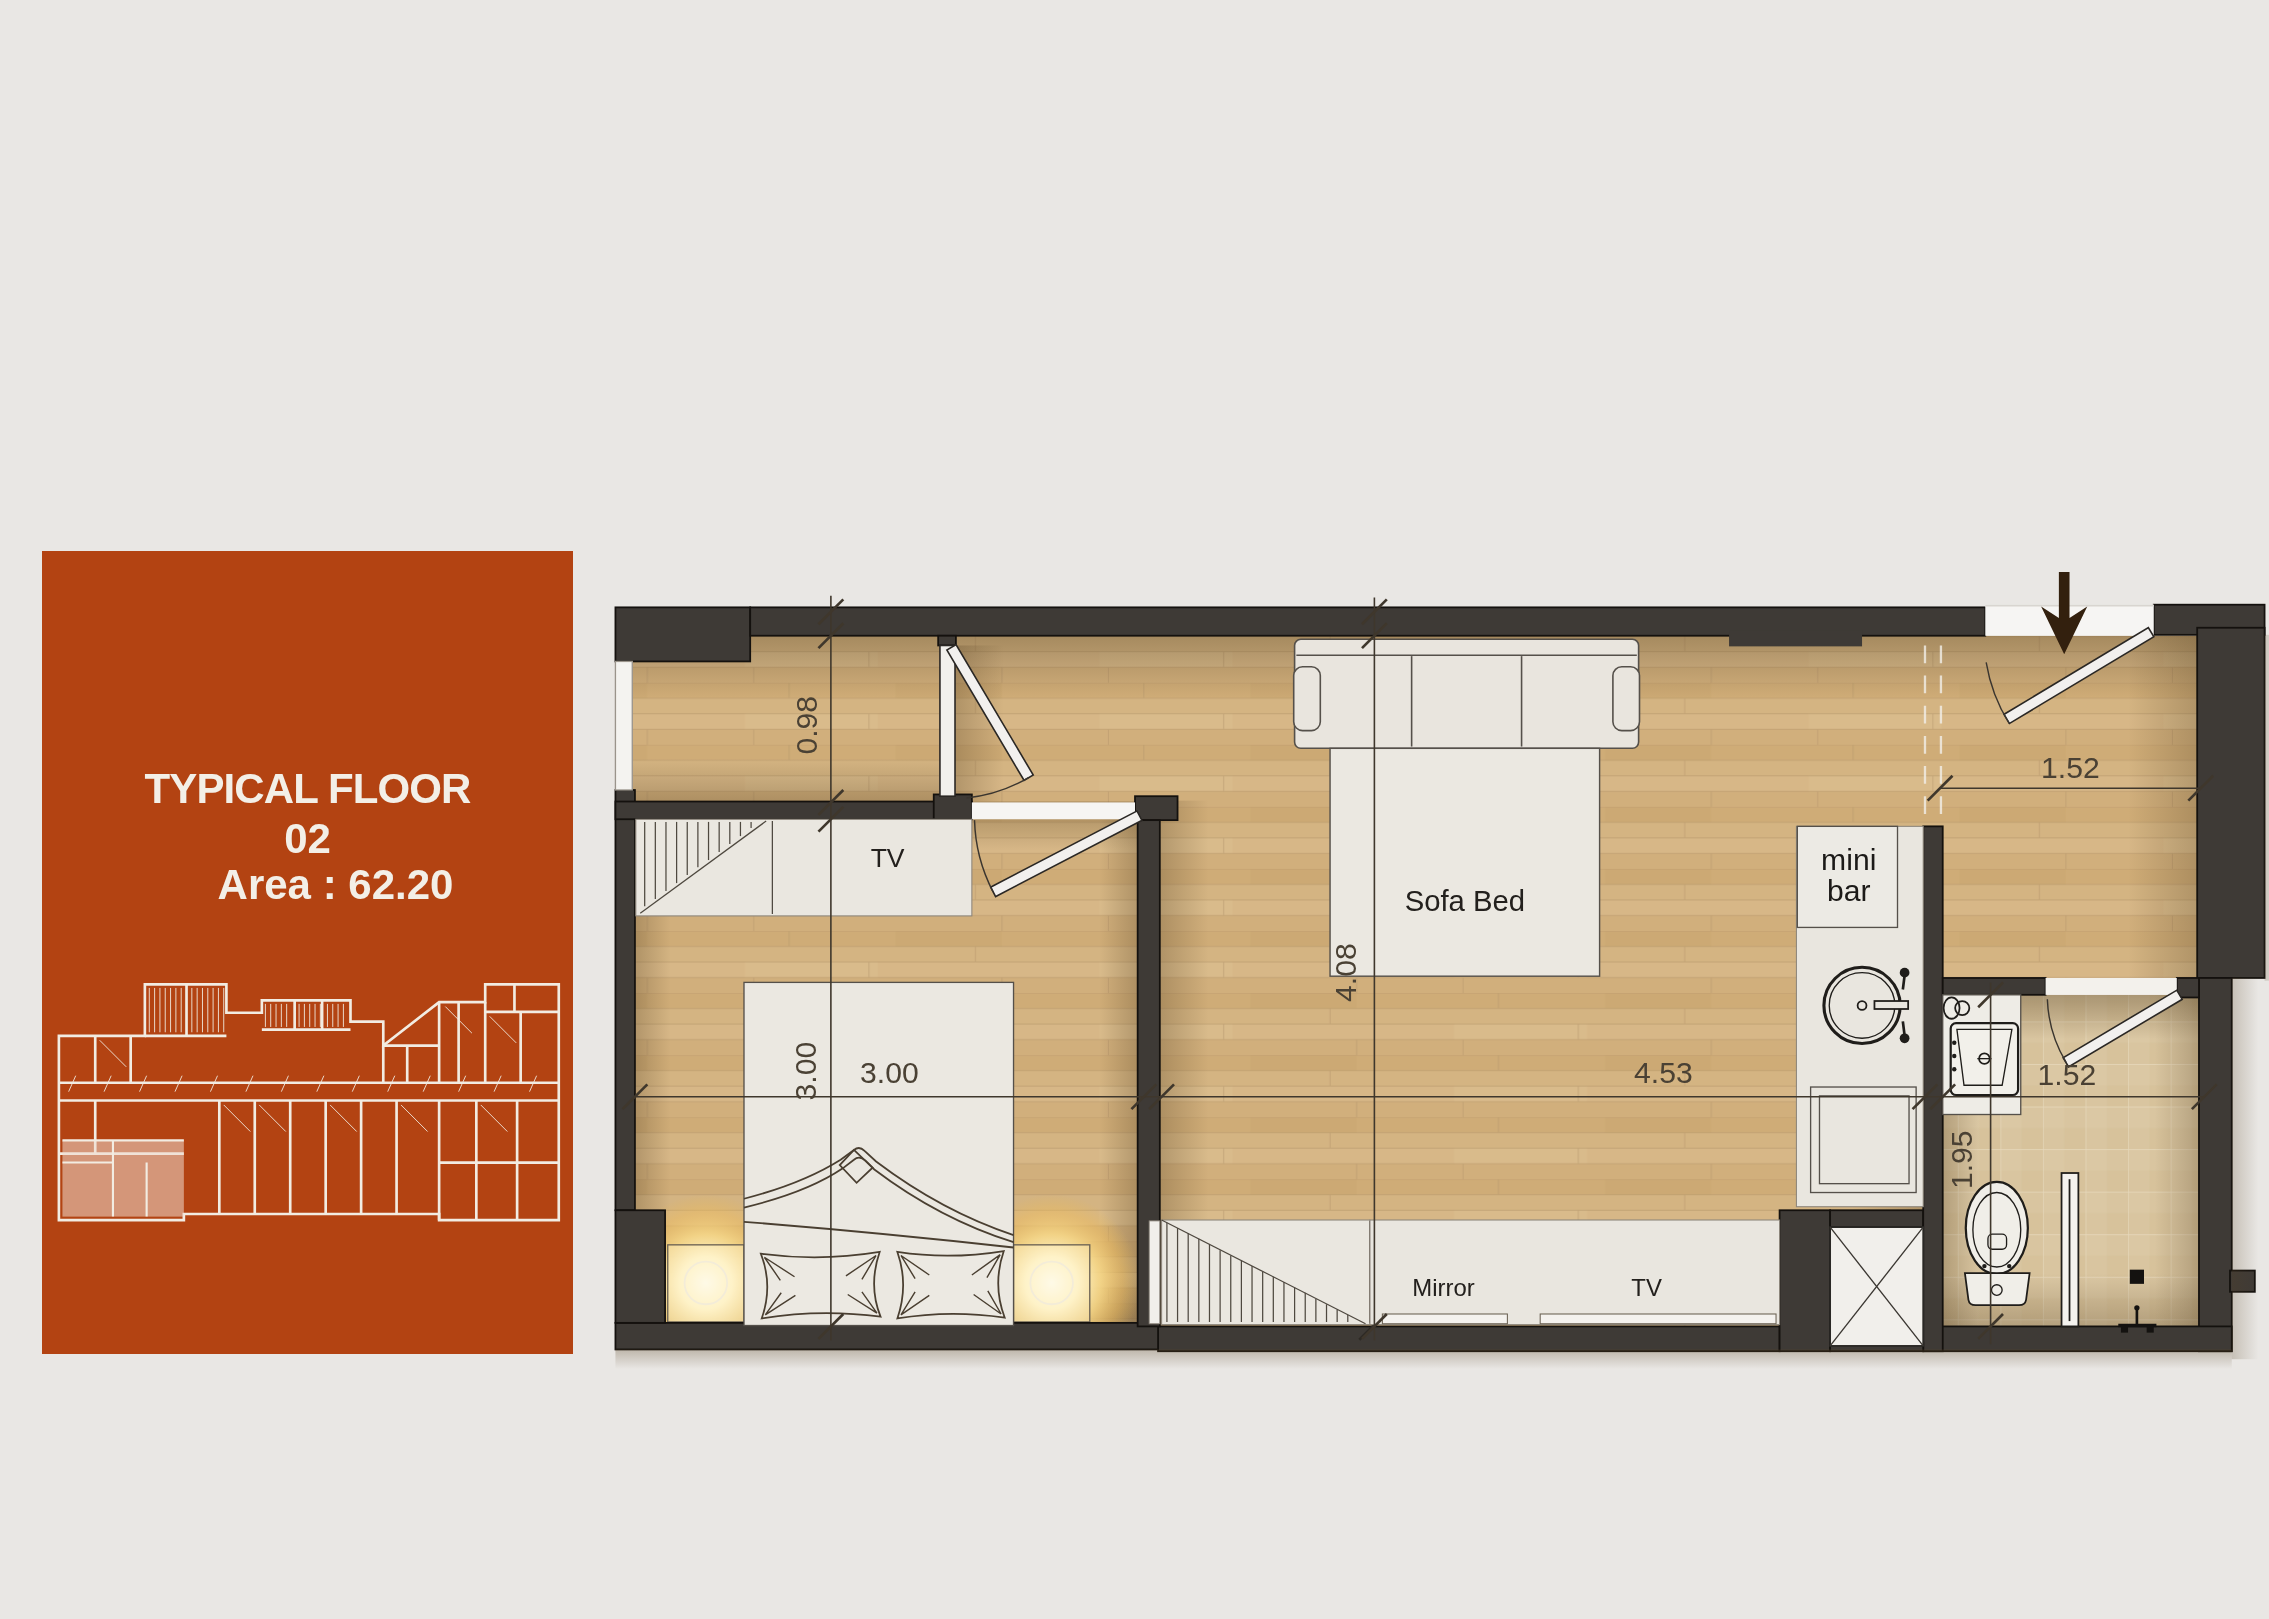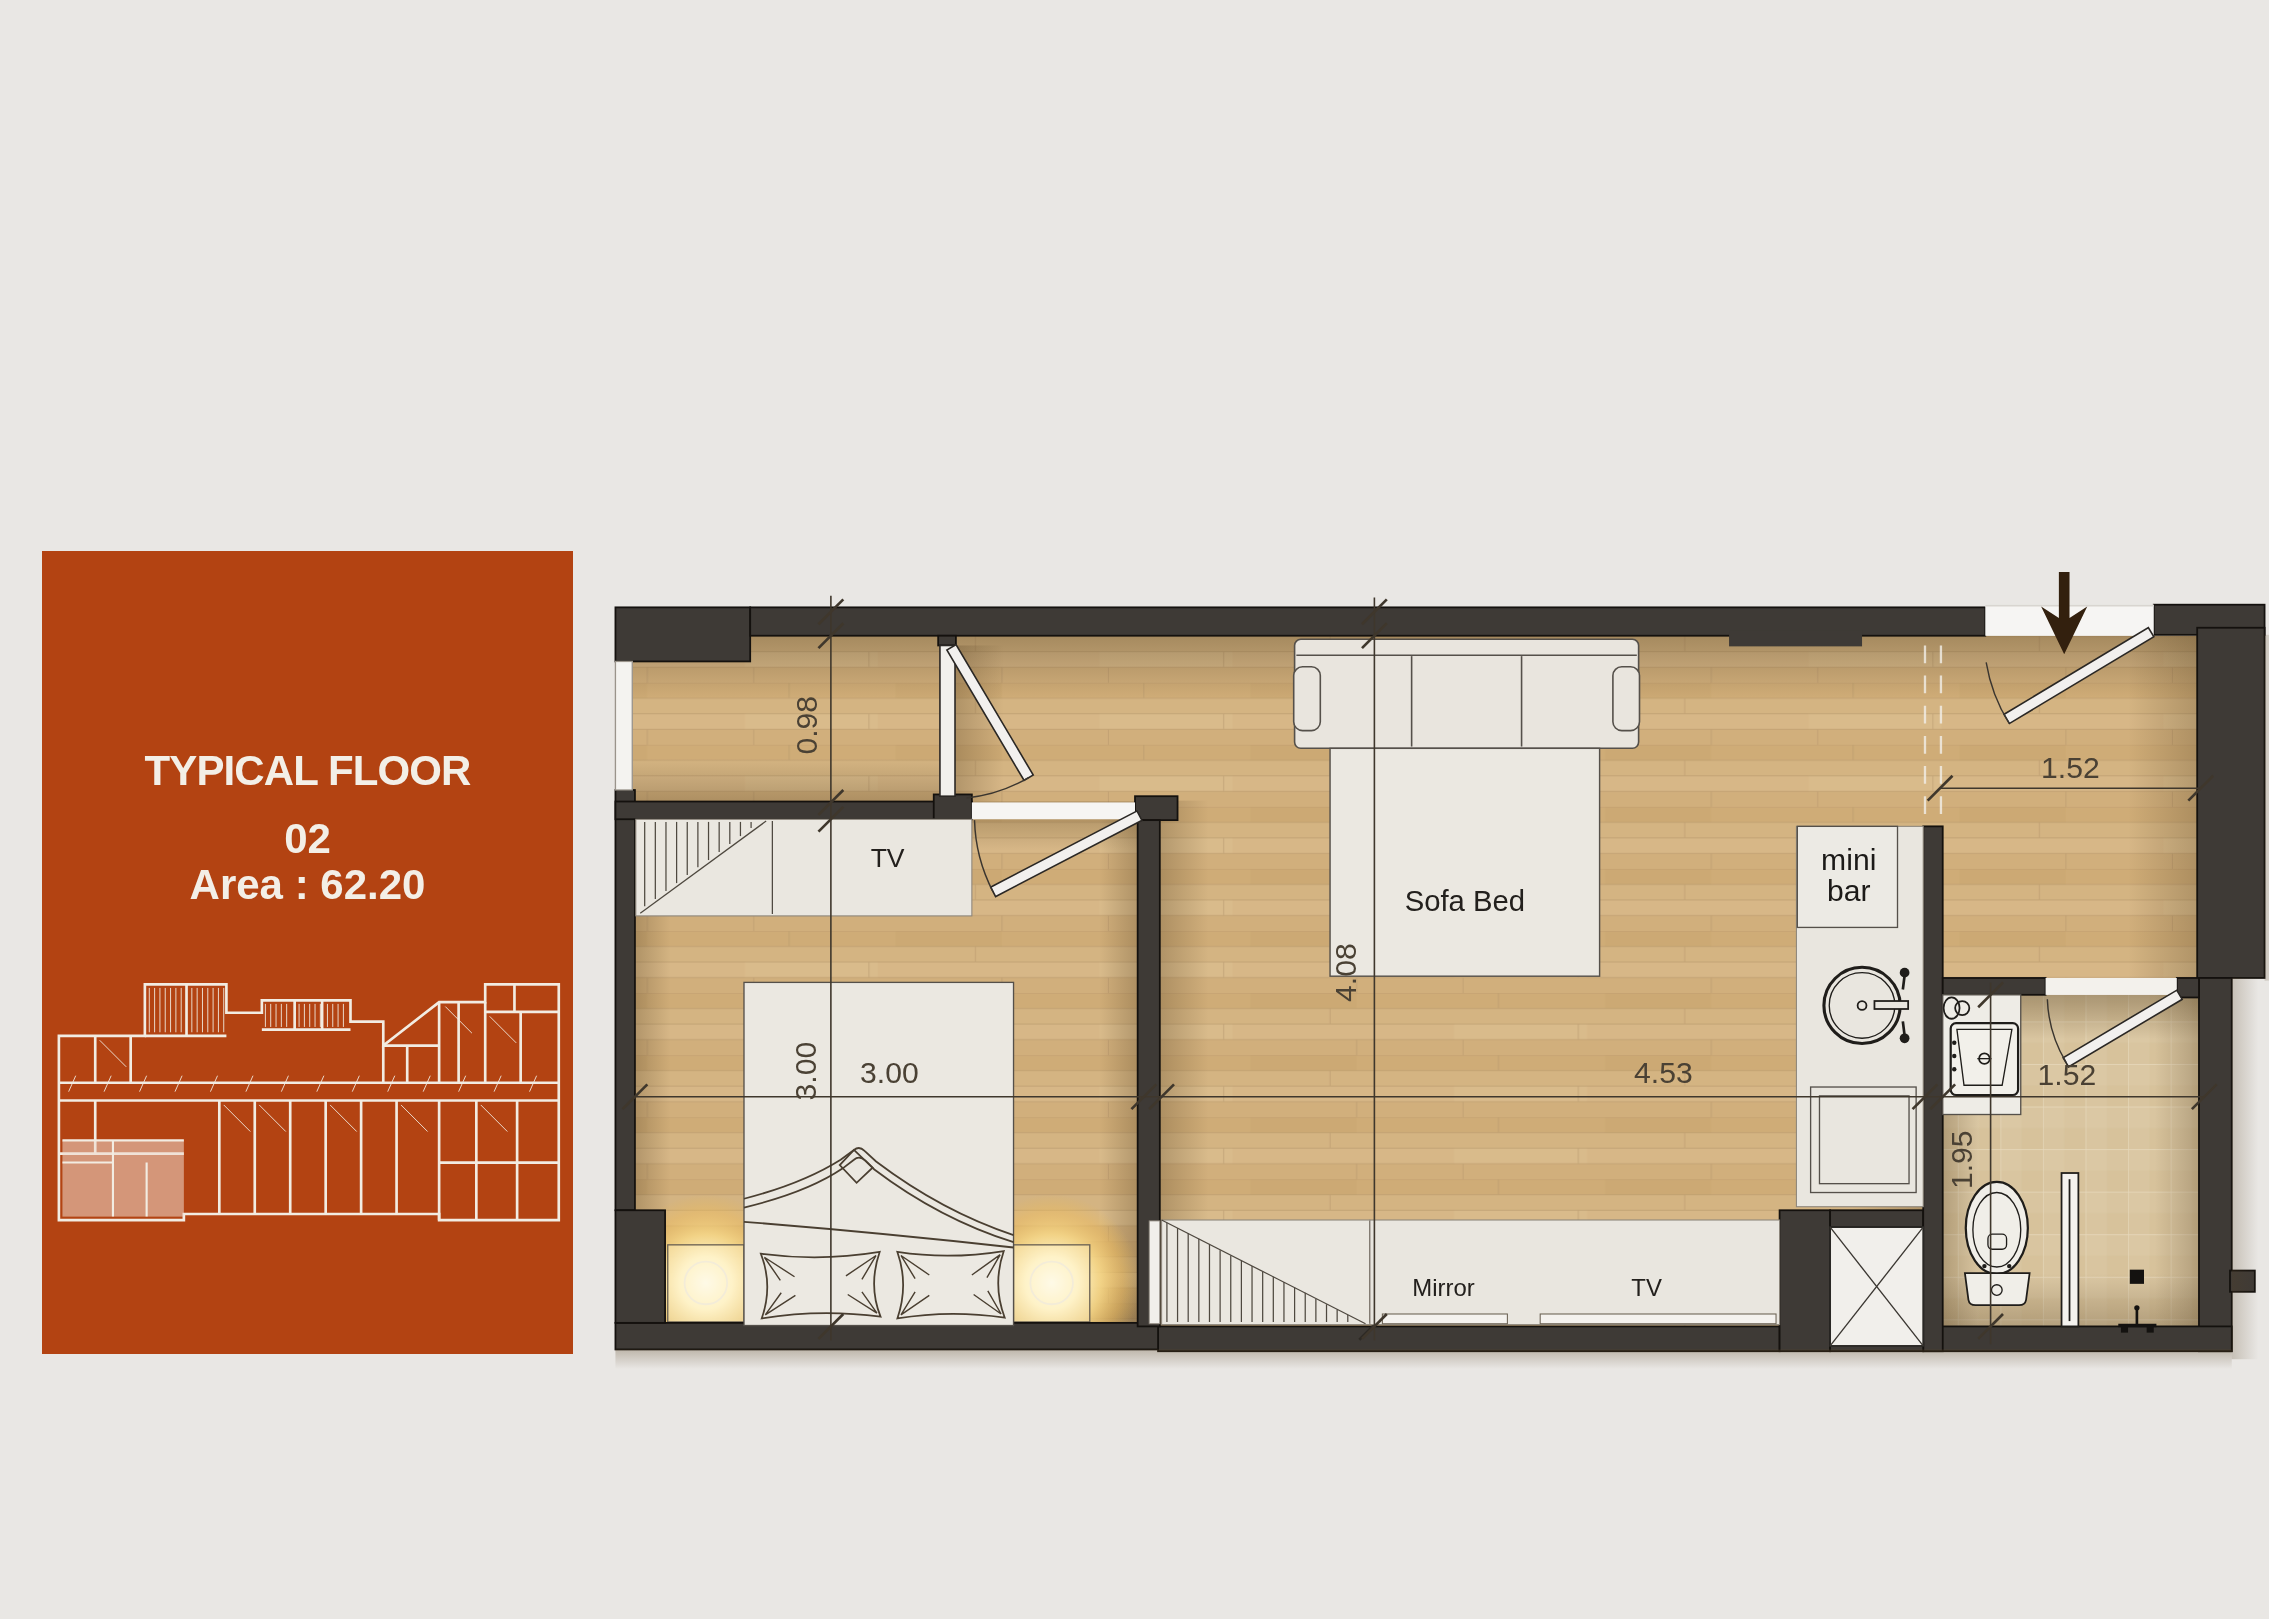--- a/index.html
+++ b/index.html
@@ -6,23 +6,23 @@
   body{width:2270px;height:1619px;background:#e9e7e4;font-family:"Liberation Sans",sans-serif;overflow:hidden;position:relative;}
   #panel{position:absolute;left:42px;top:551px;width:531px;height:803px;background:#b34312;}
   #panel .t{position:absolute;left:0;width:100%;text-align:center;color:#f3efe7;font-weight:bold;}
   svg{position:absolute;left:0;top:0;}
 </style>
 </head>
 <body>
 
 <div id="panel">
 
-  <div class="t" style="top:196px;font-size:42px;letter-spacing:-0.9px;">TYPICAL FLOOR</div>
+  <div class="t" style="top:214px;font-size:42px;letter-spacing:-0.9px;">TYPICAL FLOOR</div>
   <div class="t" style="top:264px;font-size:42px;">02</div>
-  <div class="t" style="top:310px;font-size:42px;">Area&nbsp;:&nbsp;62.20</div>
+  <div class="t" style="top:310px;font-size:42px;margin-left:28px;">Area&nbsp;:&nbsp;62.20</div>
 
   <svg width="531" height="803" viewBox="0 0 599 906" style="position:absolute;left:0;top:0;">
     <g fill="none" stroke="#f2ece2" stroke-width="3">
 
       <path d="M19 547 L116 547 L116 489 L208 489 L208 521 L248 521 L248 507 L348 507 L348 531 L385 531 L385 558 L448 509 L500 509 L500 489 L583 489 L583 755 L448 755 L448 748 L160 748 L160 755 L19 755 Z"></path>
 
       <path d="M19 600 L583 600 M19 620 L583 620"></path>
 
       <path d="M60 547 L60 600 M100 547 L100 600 M163 489 L163 547 M116 547 L208 547 M248 540 L348 540 M285 507 L285 540 M316 507 L316 540 M385 558 L448 558 M448 509 L448 558 M470 509 L470 600 M500 520 L583 520 M533 489 L533 520 M500 509 L500 600 M540 520 L540 600 M448 558 L448 600 M412 558 L412 600 M385 558 L385 600"></path>
 

